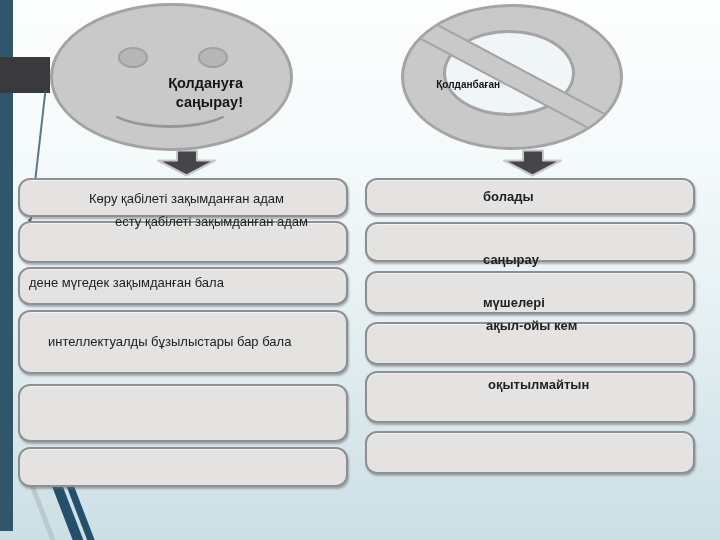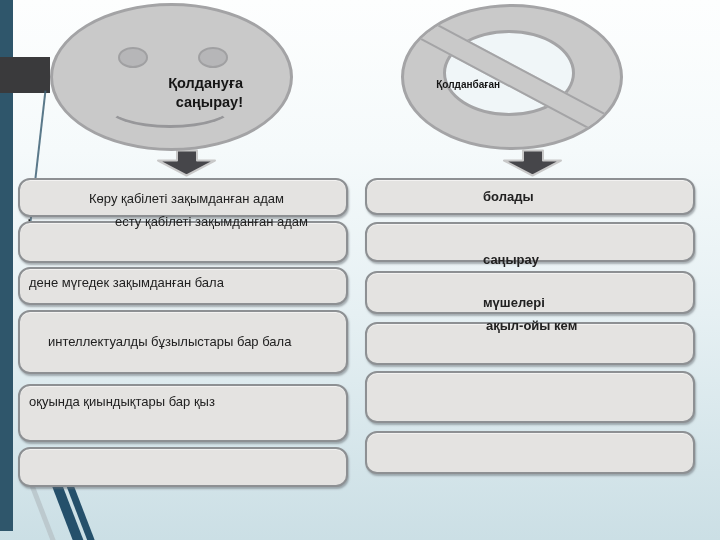--- a/index.html
+++ b/index.html
@@ -122,20 +122,20 @@
   <div class="card rb rb3"></div>
   <div class="card rb rb4"></div>
   <div class="card rb rb5"></div>
   <div class="card rb rb6"></div>
 
   <span class="term t-l1">Көру қабілеті зақымданған адам</span>
   <span class="term t-l2">есту қабілеті зақымданған адам</span>
   <span class="term t-bullet">.</span>
   <span class="term t-l4">дене мүгедек зақымданған бала</span>
   <span class="term t-l5">интеллектуалды бұзылыстары бар бала</span>
-  <span class="term t-l6">оқуында қиындықтары бар қыз</span>
 
   <span class="term bold t-r1">болады</span>
   <span class="term bold t-r3">саңырау</span>
   <span class="term bold t-r4">мүшелері</span>
   <span class="term bold t-r5">ақыл-ойы кем</span>
+  <span class="term bold t-r6">оқытылмайтын</span>
 
 </div>
 
 </body></html>

